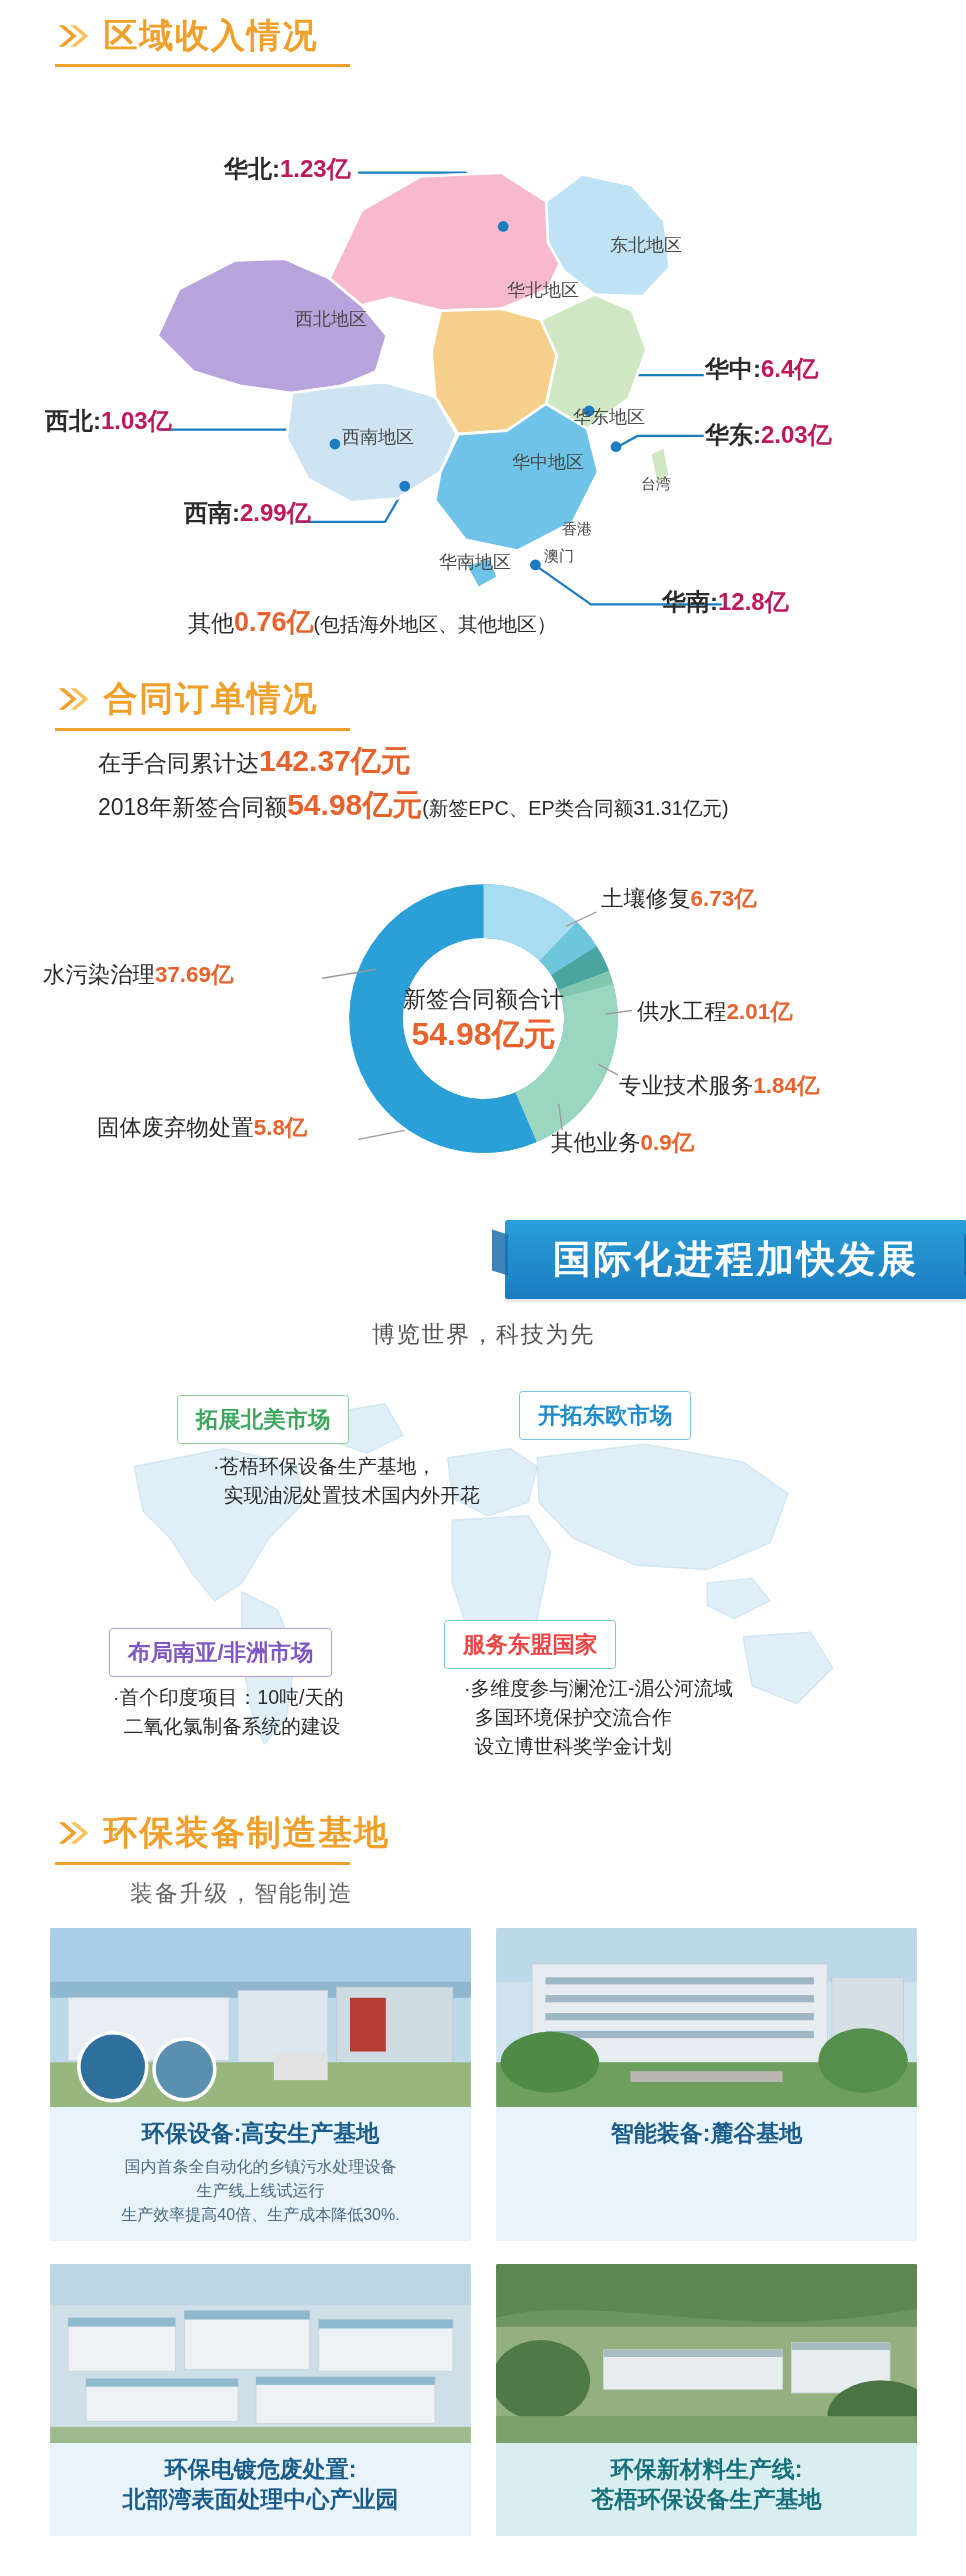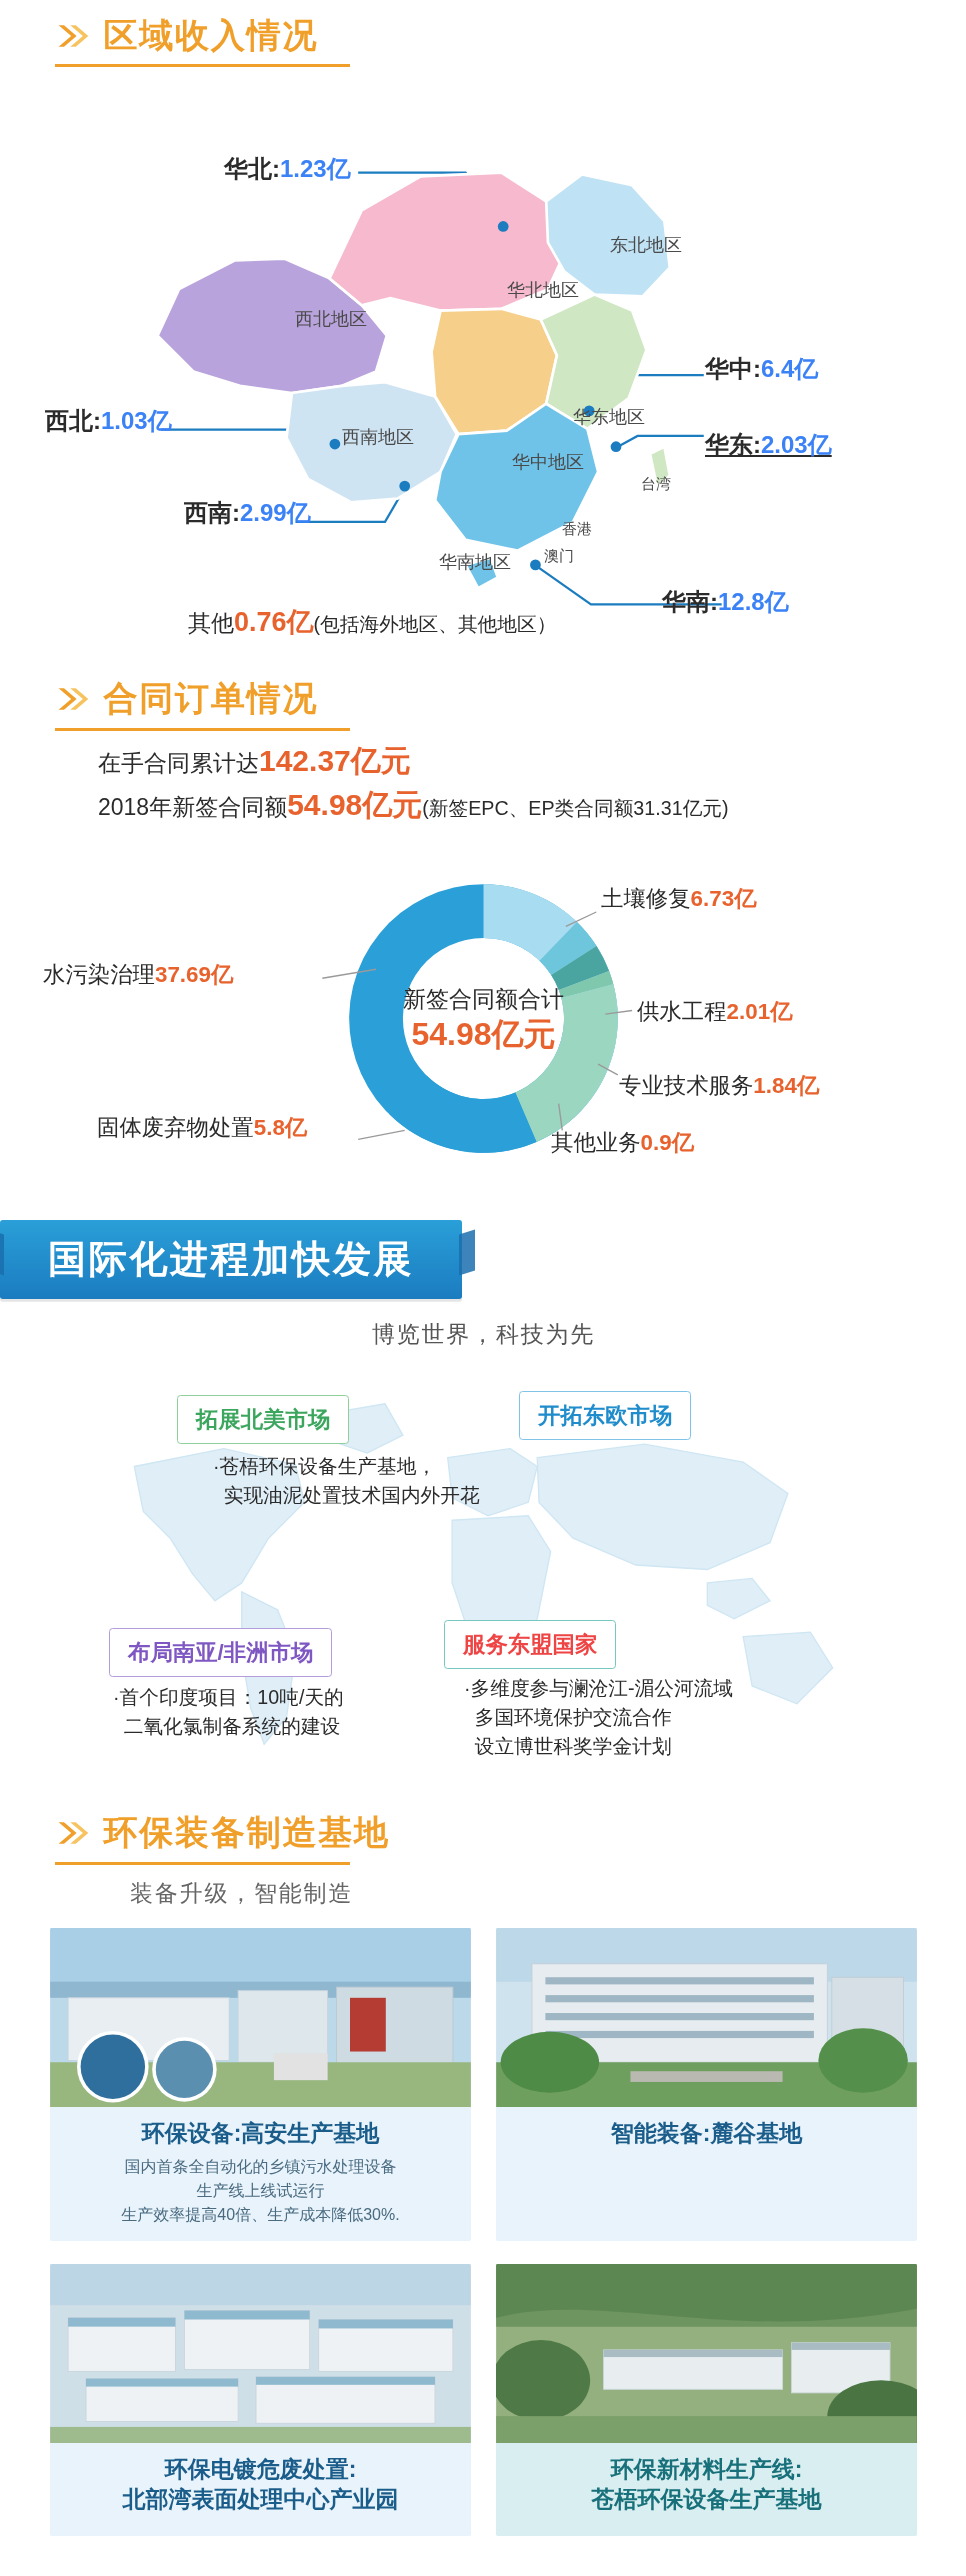--- a/index.html
+++ b/index.html
@@ -51,21 +51,21 @@
     height: 609px;
   }
   .map-svg { position: absolute; left: 0; top: 0; }
   .lbl {
     position: absolute;
     font-size: 24px;
     font-weight: bold;
     white-space: nowrap;
     color: #2b2b2b;
   }
-  .lbl .num { color: #3b82f6; }
+  .lbl .num { color: #be185d; }
   .map-inner-label {
     position: absolute;
     font-size: 18px;
     color: #4a4a4a;
     white-space: nowrap;
   }
   .other-line {
     position: absolute;
     left: 188px;
     top: 537px;
@@ -115,21 +115,21 @@
     position: absolute;
     font-size: 22.4px;
     color: #2b2b2b;
     white-space: nowrap;
   }
   .dlbl .num { color: #e8622d; font-weight: bold; }
 
   
   .banner-wrap {
     display: flex;
-    justify-content: flex-start;
+    justify-content: flex-end;
     margin-top: 9px;
   }
   .banner {
     position: relative;
     display: inline-block;
     padding: 14.3px 48px;
     background: linear-gradient(180deg,#2a9fd8 0%, #1b7cc0 100%);
     color: #fff;
     font-size: 38px;
     font-weight: bold;
@@ -302,21 +302,21 @@
     </span>
     <span class="lbl" style="left:45px;top:338px;">
       <span>西北:</span><span class="num">1.03亿</span>
     </span>
     <span class="lbl" style="left:184px;top:430px;">
       <span>西南:</span><span class="num">2.99亿</span>
     </span>
     <span class="lbl" style="left:705px;top:286px;">
       <span>华中:</span><span class="num">6.4亿</span>
     </span>
-    <span class="lbl" style="left:705px;top:362px;text-decoration:underline;">
+    <span class="lbl" style="left:705px;top:352px;">
       <span>华东:</span><span class="num">2.03亿</span>
     </span>
     <span class="lbl" style="left:662px;top:519px;">
       <span>华南:</span><span class="num">12.8亿</span>
     </span>
 
     <div class="other-line">
       <span>其他</span><span class="num">0.76亿</span><span class="paren">(包括海外地区、其他地区）</span>
     </div>
   </div>

